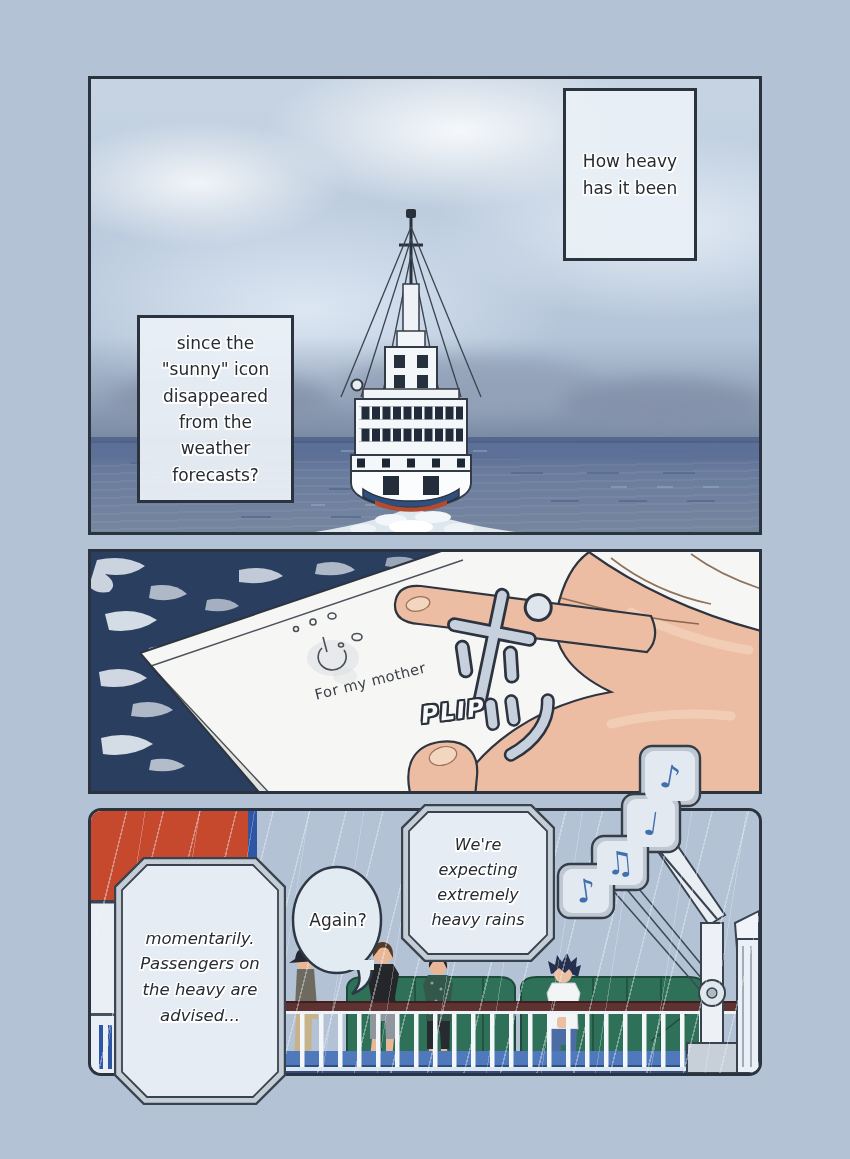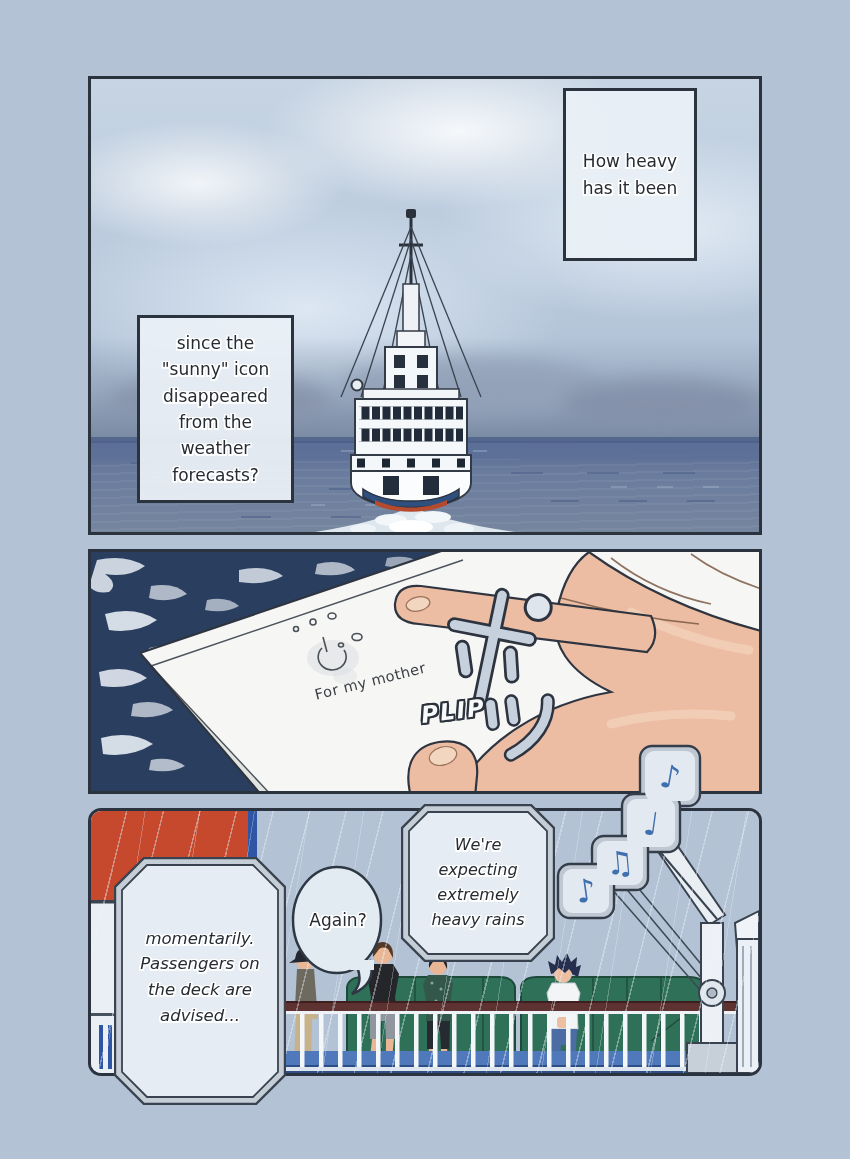--- a/index.html
+++ b/index.html
@@ -339,21 +339,21 @@
       <polygon points="27,8 127,8 146,27 146,131 127,150 27,150 8,131 8,27" fill="#e5ecf3" stroke="#39434f" stroke-width="1.8"></polygon>
     </svg>
     <div class="txt outline-w it" style="left:12px;top:10px;width:130px;height:138px;font-size:16px;line-height:1.55;">We're expecting extremely heavy rains</div>
   </div>
 
   <div class="balloon" style="left:114px;top:857px;width:172px;height:248px;z-index:6;">
     <svg viewBox="0 0 172 248" style="width:100%;height:100%;">
       <polygon points="30,1 142,1 171,30 171,218 142,247 30,247 1,218 1,30" fill="#c5ced6" stroke="#39434f" stroke-width="2.4"></polygon>
       <polygon points="33,8 139,8 164,33 164,215 139,240 33,240 8,215 8,33" fill="#e5ecf3" stroke="#39434f" stroke-width="1.8"></polygon>
     </svg>
-    <div class="txt outline-w it" style="left:14px;top:40px;width:144px;height:160px;font-size:16.5px;line-height:1.55;">momentarily. Passengers on the deck are advised...</div>
+    <div class="txt outline-w it" style="left:14px;top:40px;width:144px;height:160px;font-size:16.5px;line-height:1.55;">momentarily. Passengers on the heavy are advised...</div>
   </div>
 
   <div class="balloon" style="left:556px;top:740px;width:162px;height:182px;z-index:6;">
     <svg viewBox="0 0 162 182" style="width:100%;height:100%;">
       <g fill="#bfc8d2" stroke="#343e4a" stroke-width="2.4">
         <rect x="84" y="6" width="60" height="60" rx="12"></rect>
         <rect x="66" y="54" width="58" height="58" rx="12"></rect>
         <rect x="36" y="96" width="56" height="54" rx="12"></rect>
         <rect x="2" y="124" width="56" height="54" rx="12"></rect>
       </g>

